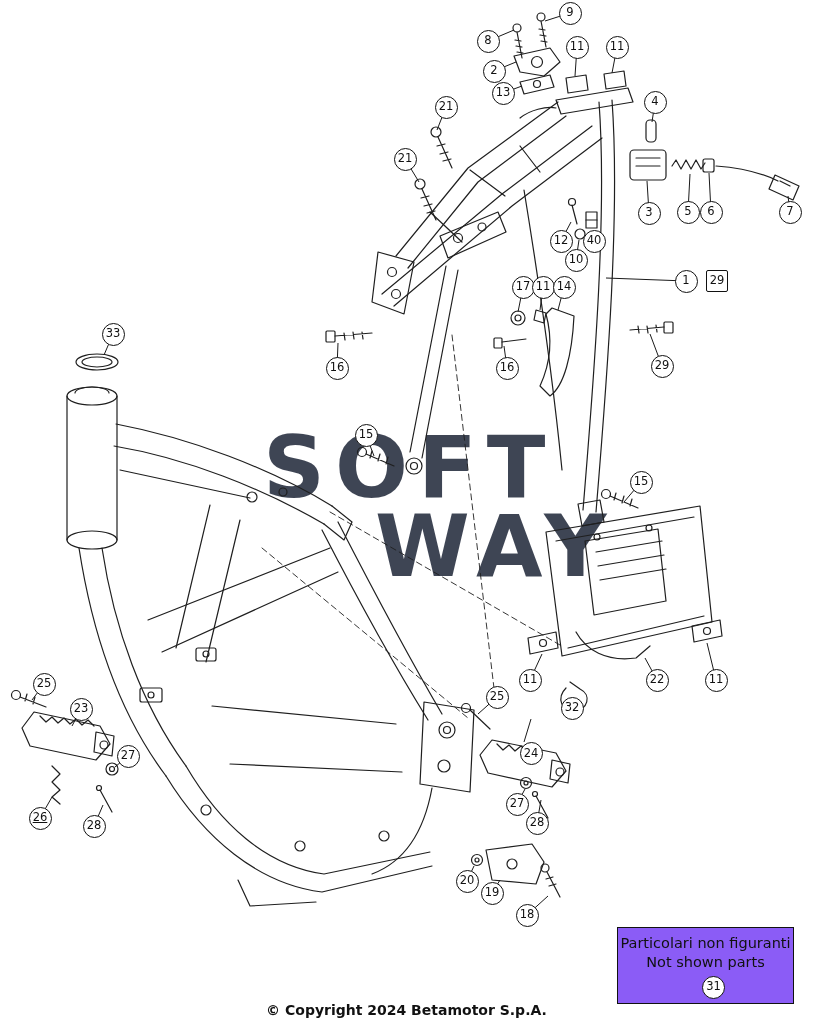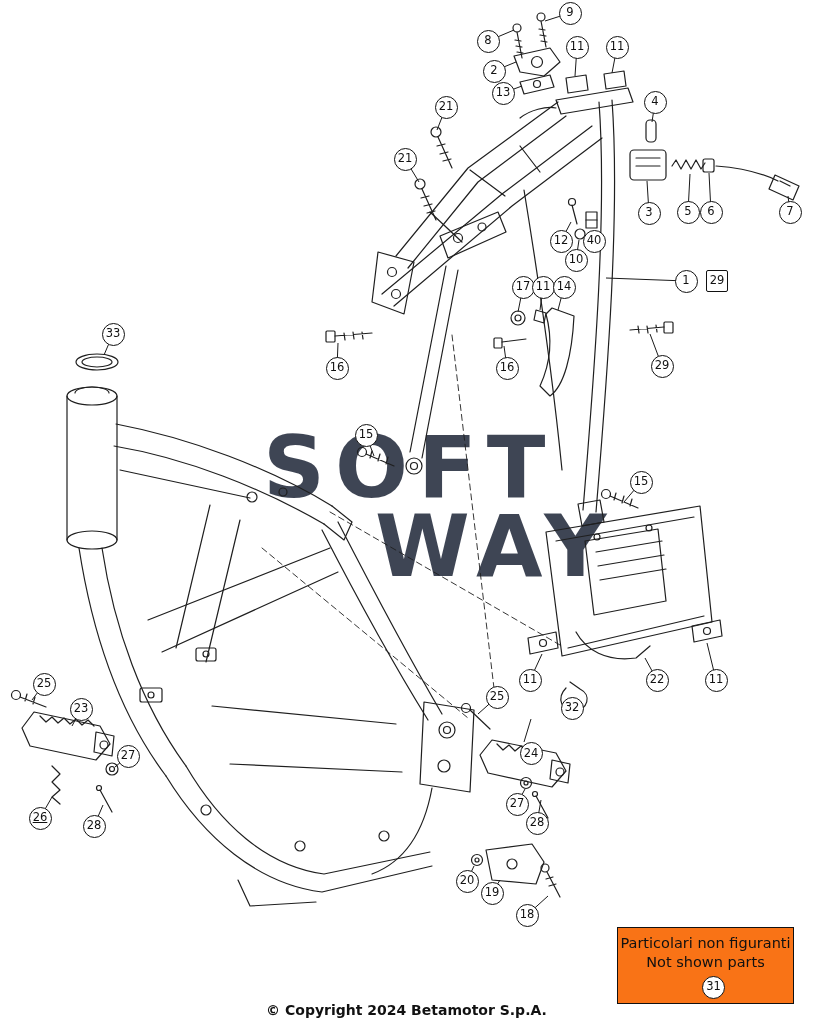--- a/index.html
+++ b/index.html
@@ -17,21 +17,21 @@
   #leader-layer line { stroke:#1a1a1a; stroke-width:1; }
 
   #callout-layer { position:absolute; left:0; top:0; width:100%; height:100%; z-index:3; pointer-events:none; }
   .callout { position:absolute; width:23px; height:23px; margin:-11.5px 0 0 -11.5px;
     border:1.4px solid #111; border-radius:50%; background:#fff;
     display:flex; align-items:center; justify-content:center;
     font-size:11.5px; line-height:1; color:#111; pointer-events:auto; cursor:pointer; }
   .callout.boxed { border-radius:2px; width:22px; height:22px; margin:-11px 0 0 -11px; }
 
   .legend { position:absolute; left:617px; top:927px; width:177px; height:77px;
-    border:1.3px solid #111; background:#f97316; z-index:4;
+    border:1.3px solid #111; background:#8b5cf6; z-index:4;
     display:flex; flex-direction:column; align-items:center; padding-top:6px;
     font-size:14.5px; line-height:1.3; }
   .legend .callout { position:static; margin:4px 0 0 16px; }
 
   .copyright { position:absolute; left:0; right:0; top:1002px; text-align:center;
     font-size:14px; font-weight:bold; z-index:4; }
 </style>
 </head>
 <body>
 

